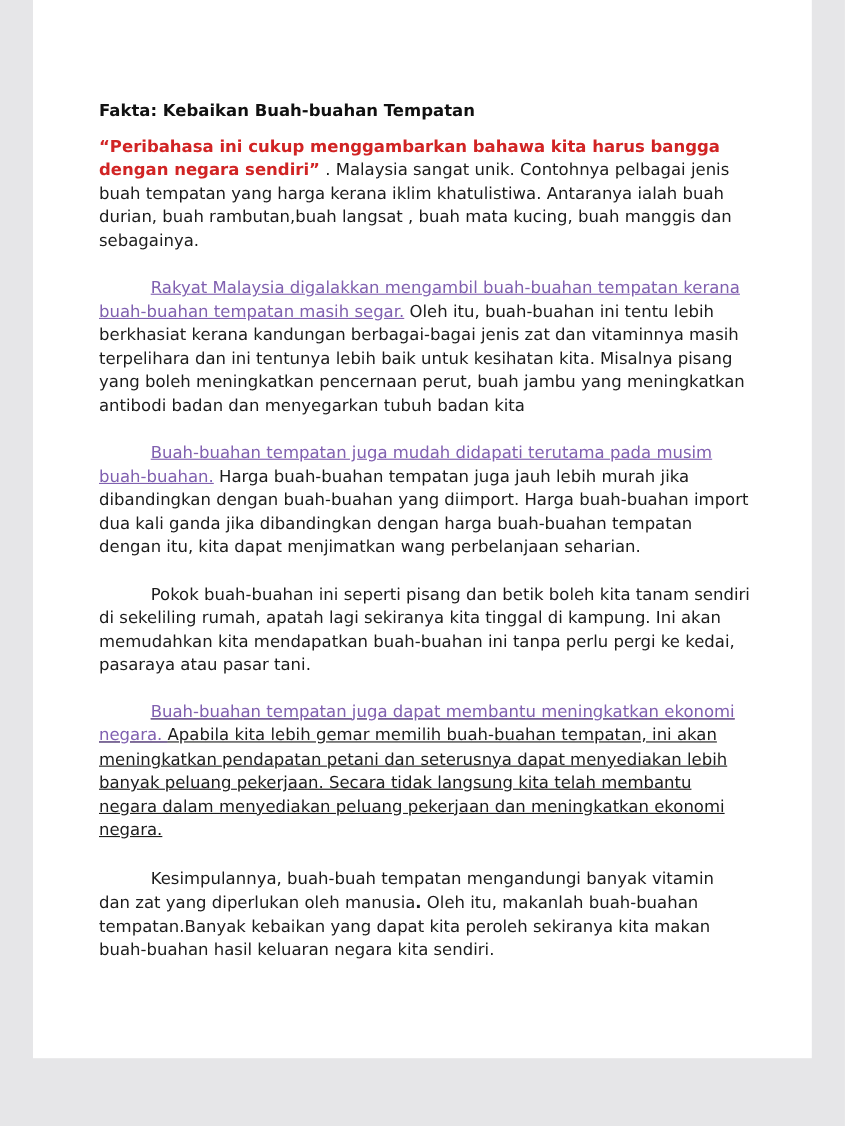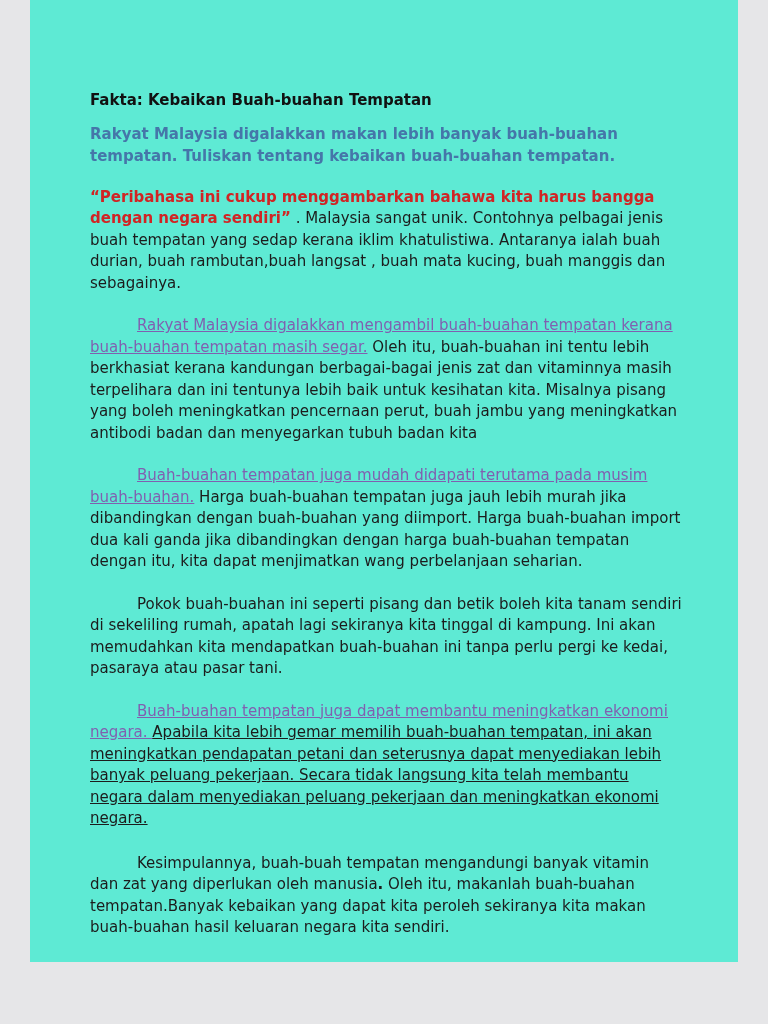--- a/index.html
+++ b/index.html
@@ -13,21 +13,21 @@
     height:1024px;
     background:#e6e6e8;
     overflow:hidden;
   }
   .sheet {
     position:absolute;
     left:30px;
     top:0;
     width:708px;
     height:962px;
-    background:#5eead4;
+    background:#ffffff;
   }
   .content {
     padding:90px 56px 0 60px;
     font-size:15px;
     line-height:21.5px;
     color:#1c1c1c;
   }
   .doc-title {
     font-size:15px;
     font-weight:bold;
@@ -59,23 +59,22 @@
 </style>
 </head>
 <body>
 
 <div class="canvas">
   <div class="sheet">
     <div class="content">
 
       <h1 class="doc-title">Fakta: Kebaikan Buah-buahan Tempatan</h1>
 
-      <h2 class="doc-subtitle">Rakyat Malaysia digalakkan makan lebih banyak buah-buahan tempatan. Tuliskan tentang kebaikan buah-buahan tempatan.</h2>
 
-      <p class="para"><span class="red-bold">“Peribahasa ini cukup menggambarkan bahawa kita harus bangga dengan negara sendiri”</span><span> .  Malaysia sangat unik. Contohnya pelbagai jenis buah tempatan yang sedap kerana iklim khatulistiwa. Antaranya ialah buah durian, buah rambutan,buah  langsat , buah mata kucing, buah manggis dan sebagainya.</span></p>
+      <p class="para"><span class="red-bold">“Peribahasa ini cukup menggambarkan bahawa kita harus bangga dengan negara sendiri”</span><span> .  Malaysia sangat unik. Contohnya pelbagai jenis buah tempatan yang harga kerana iklim khatulistiwa. Antaranya ialah buah durian, buah rambutan,buah  langsat , buah mata kucing, buah manggis dan sebagainya.</span></p>
 
       <p class="para indent"><span class="purple-underline">Rakyat Malaysia digalakkan mengambil buah-buahan tempatan kerana buah-buahan tempatan masih segar.</span><span> Oleh itu, buah-buahan ini tentu lebih berkhasiat kerana kandungan berbagai-bagai jenis zat dan vitaminnya masih terpelihara dan ini tentunya lebih baik untuk kesihatan kita. Misalnya pisang yang boleh meningkatkan pencernaan perut, buah jambu yang meningkatkan antibodi badan dan menyegarkan tubuh badan kita</span></p>
 
       <p class="para indent"><span class="purple-underline">Buah-buahan tempatan juga mudah didapati terutama pada musim buah-buahan.</span><span> Harga buah-buahan tempatan juga  jauh lebih murah jika dibandingkan dengan buah-buahan yang diimport. Harga buah-buahan import  dua kali ganda jika dibandingkan dengan harga buah-buahan tempatan dengan itu,  kita dapat menjimatkan wang perbelanjaan seharian.</span></p>
 
       <p class="para indent"><span>Pokok buah-buahan ini seperti pisang dan betik boleh kita tanam sendiri di sekeliling rumah, apatah lagi sekiranya kita tinggal di kampung. Ini akan  memudahkan kita mendapatkan buah-buahan ini tanpa perlu pergi ke kedai, pasaraya atau pasar tani.</span></p>
 
       <p class="para indent gap-large"><span class="purple-underline">Buah-buahan tempatan juga dapat membantu meningkatkan ekonomi negara. </span><span>Apabila kita lebih gemar memilih buah-buahan tempatan, ini akan meningkatkan pendapatan petani dan seterusnya dapat menyediakan lebih banyak peluang pekerjaan. Secara tidak langsung kita telah membantu negara dalam menyediakan peluang pekerjaan dan meningkatkan  ekonomi negara.</span></p>
 
       <p class="para indent gap-small"><span>Kesimpulannya, buah-buah tempatan mengandungi banyak vitamin dan zat yang diperlukan oleh manusia</span><span class="bold">.</span><span> Oleh itu, makanlah buah-buahan tempatan.Banyak kebaikan yang dapat kita peroleh sekiranya kita makan buah-buahan hasil keluaran negara kita sendiri.</span></p>

